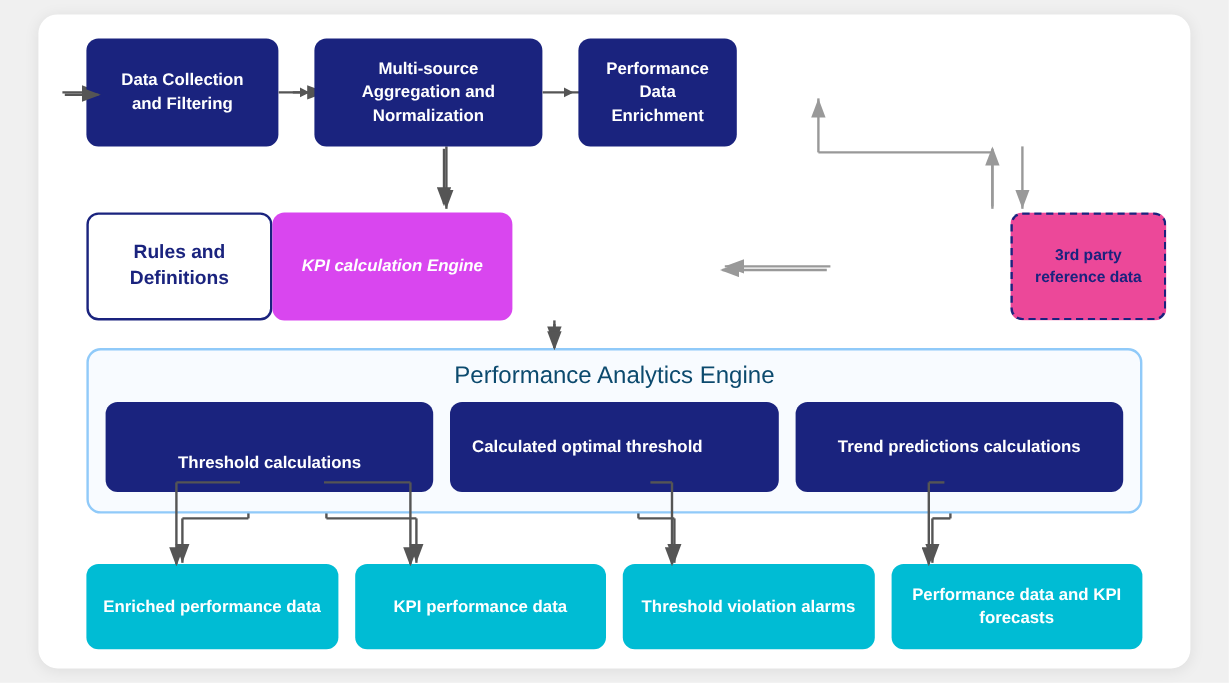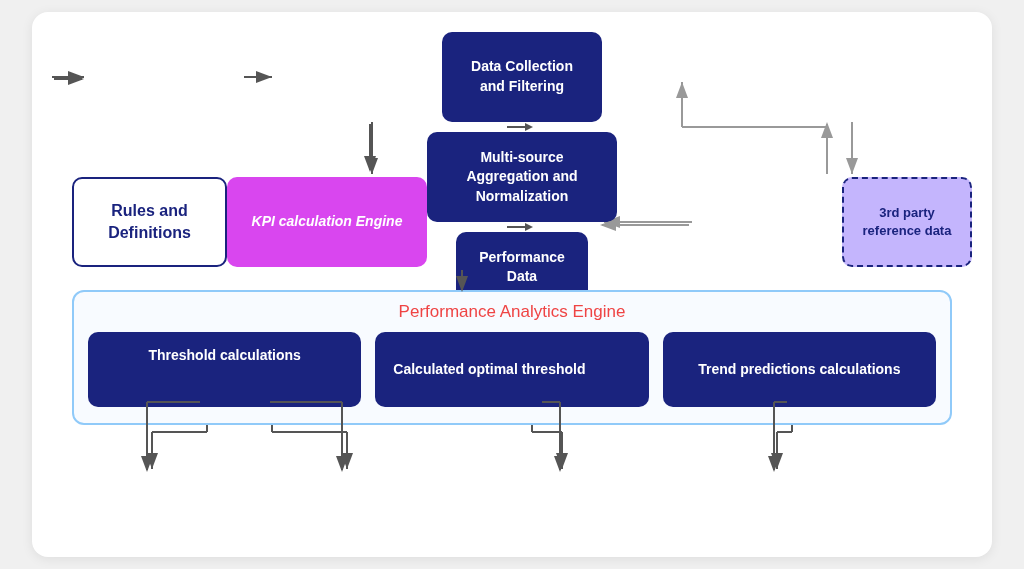--- a/index.html
+++ b/index.html
@@ -25,21 +25,20 @@
     
     .row1 {
       display: flex;
       align-items: center;
       justify-content: flex-start;
       gap: 0;
       position: absolute;
       top: 20px;
       left: 40px;
       right: 20px;
-      flex-direction: column;
     }
 
     .box-dark {
       background: #1a237e;
       color: white;
       border-radius: 10px;
       padding: 14px 18px;
       text-align: center;
       font-size: 14px;
       font-weight: 600;
@@ -52,21 +51,21 @@
       border: 2.5px solid #1a237e;
       border-radius: 10px;
       padding: 6px 18px;
       text-align: center;
       font-size: 16px;
       font-weight: 700;
       line-height: 1.4;
     }
 
     .box-dashed {
-      background: #c4b5fd;
+      background: #ec4899;
       color: #1a237e;
       border: 2.5px dashed #1a237e;
       border-radius: 10px;
       padding: 12px 16px;
       text-align: center;
       font-size: 13px;
       font-weight: 600;
       line-height: 1.4;
     }
 
@@ -110,22 +109,22 @@
       left: 40px;
       right: 40px;
       border: 2px solid #90caf9;
       border-radius: 12px;
       padding: 10px 14px 16px;
       background: #f8fbff;
     }
 
     .analytics-title {
       text-align: center;
-      font-size: 17px;
-      color: #ef4444;
+      font-size: 20px;
+      color: #0c4a6e;
       margin-bottom: 10px;
       font-weight: 500;
     }
 
     .analytics-boxes {
       display: flex;
       gap: 14px;
       justify-content: space-between;
     }
 
@@ -249,32 +248,46 @@
     </div>
     <div class="spacer"></div>
     <div class="box-dashed r2-box3">
       <span>3rd party reference data</span>
     </div>
   </div>
 
   <div class="analytics-container">
     <div class="analytics-title">Performance Analytics Engine</div>
     <div class="analytics-boxes">
-      <div class="box-dark" style="min-height:75px;display:flex;align-items:flex-start;justify-content:center;">
+      <div class="box-dark" style="min-height:75px;display:flex;align-items:flex-end;justify-content:center;">
         <span>Threshold calculations</span>
       </div>
       <div class="box-dark" style="min-height:75px;display:flex;align-items:center;">
         <span>Calculated optimal threshold</span>
       </div>
       <div class="box-dark" style="min-height:75px;display:flex;align-items:center;justify-content:center;">
         <span>Trend predictions calculations</span>
       </div>
     </div>
   </div>
 
+  <div class="row4">
+    <div class="box-teal">
+      <span>Enriched performance data</span>
+    </div>
+    <div class="box-teal">
+      <span>KPI performance data</span>
+    </div>
+    <div class="box-teal">
+      <span>Threshold violation alarms</span>
+    </div>
+    <div class="box-teal">
+      <span>Performance data and KPI forecasts</span>
+    </div>
+  </div>
 
   <svg style="position:absolute;top:0;left:0;width:100%;height:100%;pointer-events:none;overflow:visible;">
     <defs>
       <marker id="ah1" markerWidth="8" markerHeight="6" refX="7" refY="3" orient="auto">
         <polygon points="0 0, 8 3, 0 6" fill="#555"></polygon>
       </marker>
       <marker id="ah2" markerWidth="8" markerHeight="6" refX="7" refY="3" orient="auto">
         <polygon points="0 0, 8 3, 0 6" fill="#999"></polygon>
       </marker>
     </defs>

